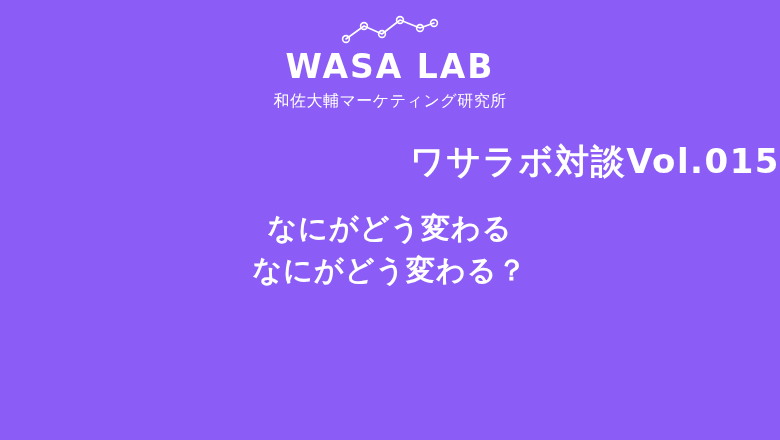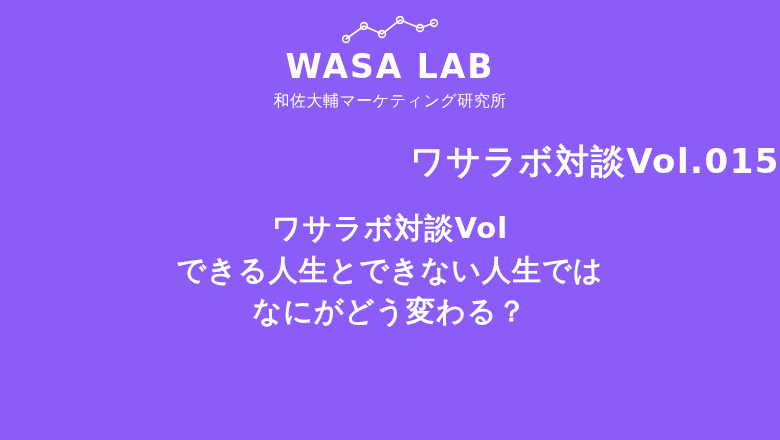--- a/index.html
+++ b/index.html
@@ -97,18 +97,17 @@
     </svg>
     <div class="logo-word">WASA LAB</div>
     <div class="logo-sub">和佐大輔マーケティング研究所</div>
   </div>
 
   <div class="title-block">
     <div class="main-title">ワサラボ対談Vol.015</div>
   </div>
 
   <div class="subtitle-block">
-    <div class="subtitle-line">ワサラボ対談Vol</div>
-    <div class="subtitle-line">できる人生とできない人生では</div>
+    <div class="subtitle-line">なにがどう変わる</div>
     <div class="subtitle-line">なにがどう変わる？</div>
   </div>
 
 </div>
 
 </body></html>

